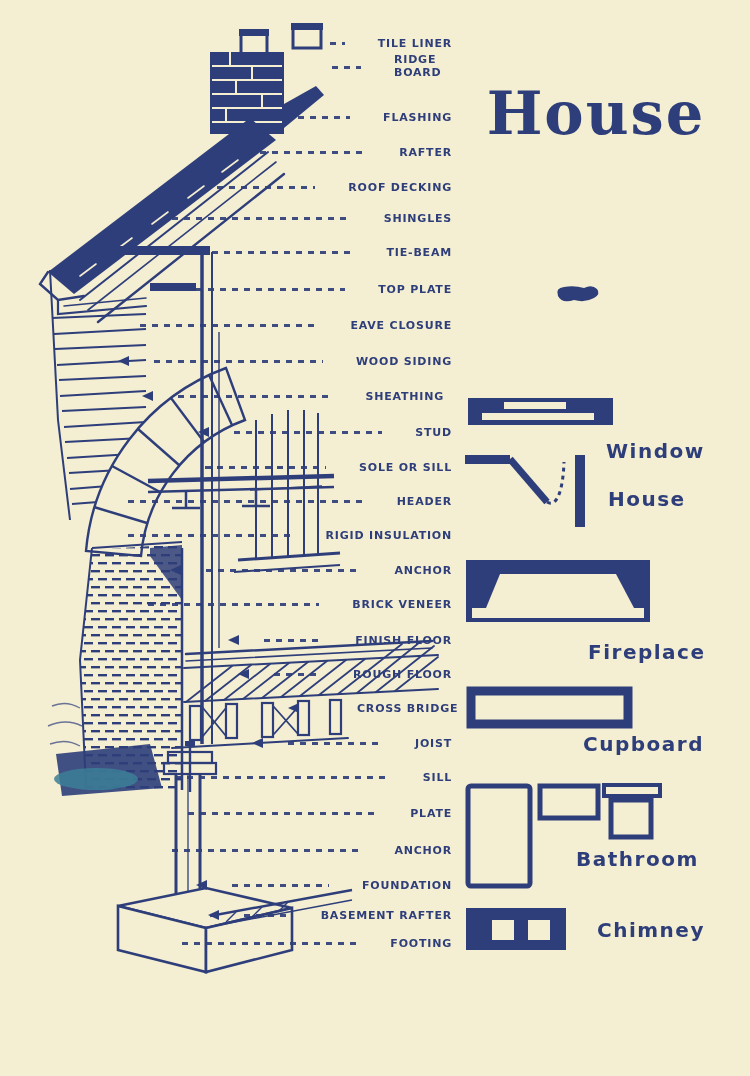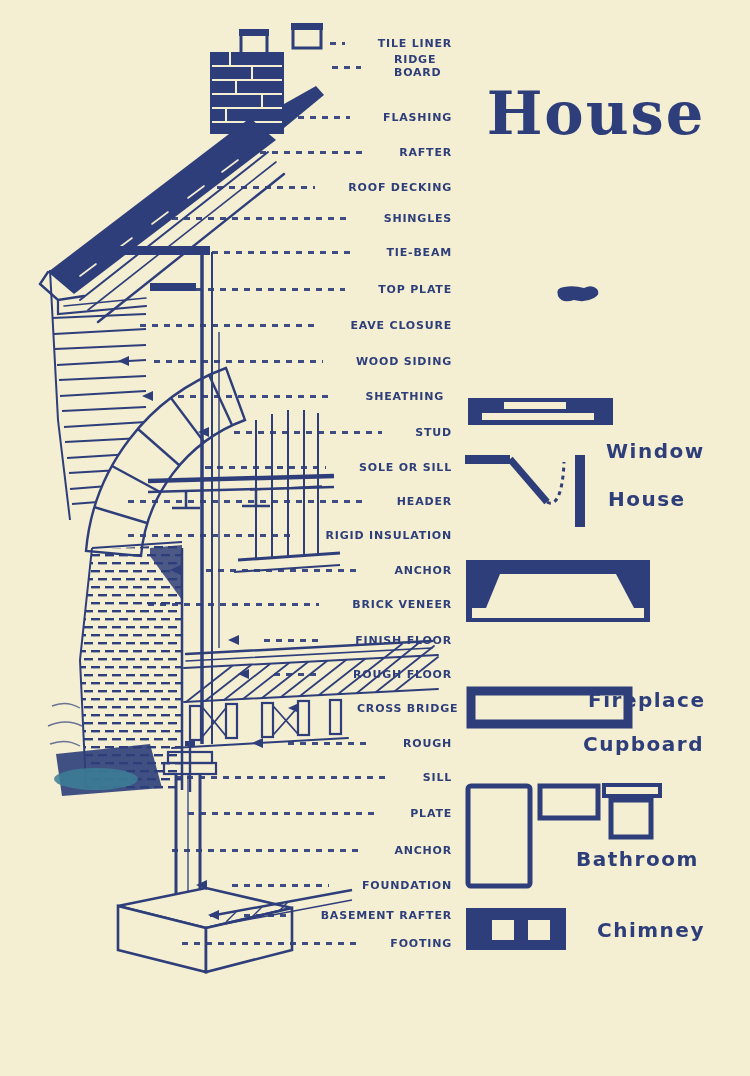--- a/index.html
+++ b/index.html
@@ -299,21 +299,21 @@
     <span class="ptext">ROUGH FLOOR</span>
   </div>
 <div class="plabel" style="left:288px;top:701px;width:164px">
     <span class="arrowhead"></span>
     <span class="lead"></span>
     <span class="ptext">CROSS BRIDGE</span>
   </div>
 <div class="plabel" style="left:252px;top:736px;width:200px">
     <span class="arrowhead"></span>
     <span class="lead"></span>
-    <span class="ptext">ROUGH</span>
+    <span class="ptext">JOIST</span>
   </div>
 <div class="plabel" style="left:175px;top:770px;width:277px">
     <span class="lead"></span>
     <span class="ptext">SILL</span>
   </div>
 <div class="plabel" style="left:188px;top:806px;width:264px">
     <span class="lead"></span>
     <span class="ptext">PLATE</span>
   </div>
 <div class="plabel" style="left:172px;top:843px;width:280px">
@@ -348,21 +348,21 @@
   <path d="M82,52 C92,58 98,40 99,12" fill="none" stroke="#2e3e7a" stroke-width="3" stroke-dasharray="4 4"></path>
   <rect x="110" y="5" width="10" height="72" fill="#2e3e7a"></rect>
 </svg>
 <div class="legend-label" style="left:608px;top:487px;">House</div>
 
 <svg class="art" style="left:466px;top:560px;" width="186" height="68" viewBox="0 0 186 68">
   <rect x="0" y="0" width="184" height="62" fill="#2e3e7a"></rect>
   <polygon points="34,14 150,14 168,48 20,48" fill="#f4eed2"></polygon>
   <rect x="6" y="48" width="172" height="10" fill="#f4eed2"></rect>
 </svg>
-<div class="legend-label" style="left:588px;top:640px;margin-top:48px;">Fireplace</div>
+<div class="legend-label" style="left:588px;top:640px;">Fireplace</div>
 
 <svg class="art" style="left:466px;top:686px;" width="168" height="44" viewBox="0 0 168 44">
   <rect x="5" y="5" width="157" height="33" fill="none" stroke="#2e3e7a" stroke-width="9"></rect>
 </svg>
 <div class="legend-label" style="left:583px;top:732px;">Cupboard</div>
 
 <svg class="art" style="left:464px;top:782px;" width="200" height="108" viewBox="0 0 200 108">
   <rect x="4" y="4" width="62" height="100" rx="3" fill="none" stroke="#2e3e7a" stroke-width="5"></rect>
   <rect x="76" y="4" width="58" height="32" fill="none" stroke="#2e3e7a" stroke-width="5"></rect>
   <rect x="140" y="3" width="56" height="11" fill="none" stroke="#2e3e7a" stroke-width="4"></rect>

